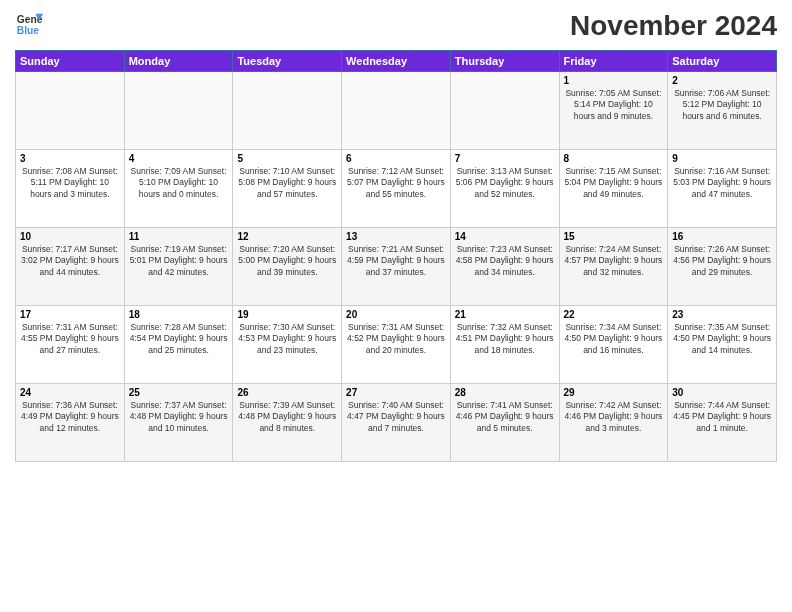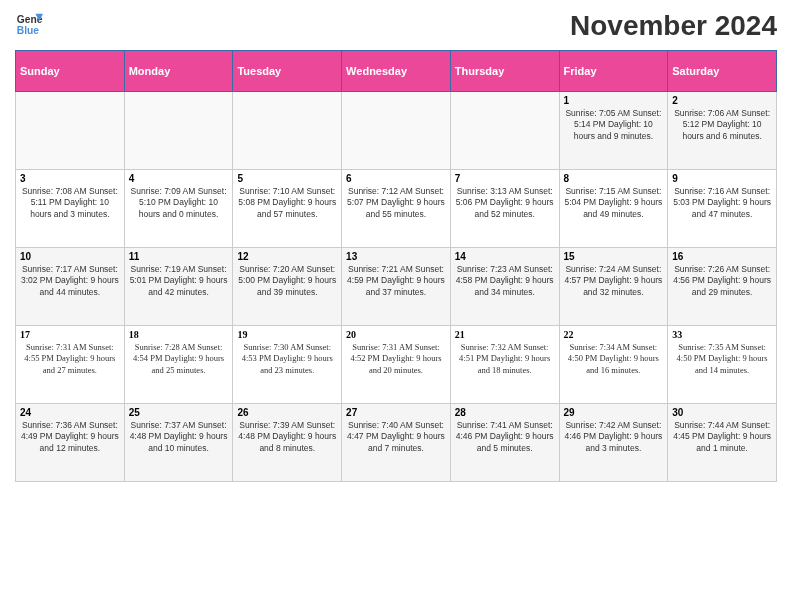--- a/index.html
+++ b/index.html
@@ -42,23 +42,23 @@
     .subtitle {
       font-size: 14px;
       color: #555;
     }
     .calendar {
       width: 100%;
       border-collapse: collapse;
       font-size: 9.5px;
     }
     .calendar th {
-      background-color: #ec4899;
+      background-color: #6d28d9;
       color: #fff;
-      padding: 14px 4px;
+      padding: 4px 4px;
       text-align: left;
       font-weight: bold;
       font-size: 11px;
       border: 1px solid #3a6aa8;
     }
     .calendar td {
       vertical-align: top;
       padding: 3px 4px;
       border: 1px solid #ccc;
       width: calc(100% / 7);
@@ -82,21 +82,21 @@
       color: #333;
       line-height: 1.35;
       text-align: center;
     }
     .empty-cell {
       background: #f9f9f9 !important;
     }
     .row-1 td { background: #f5f5f5; }
     .row-2 td { background: #ffffff; }
     .row-3 td { background: #f5f5f5; margin-top: 8px; }
-    .row-4 td { background: #ffffff; font-family: Liberation Serif, serif; }
+    .row-4 td { background: #ffffff; }
     .row-5 td { background: #f5f5f5; }
   </style>
 </head>
 <body>
 
 <div class="page">
   <div class="header-area">
     <div class="logo">
       <svg class="logo-icon" viewBox="0 0 30 30">
         <text x="2" y="14" font-size="11" font-weight="bold" fill="#333">General</text>
@@ -282,21 +282,21 @@
 and 18 minutes.</div>
           </td>
           <td>
             <span class="day-num">22</span>
             <div class="day-info">Sunrise: 7:34 AM
 Sunset: 4:50 PM
 Daylight: 9 hours
 and 16 minutes.</div>
           </td>
           <td>
-            <span class="day-num">33</span>
+            <span class="day-num">23</span>
             <div class="day-info">Sunrise: 7:35 AM
 Sunset: 4:50 PM
 Daylight: 9 hours
 and 14 minutes.</div>
           </td>
         </tr>
         <tr class="row-5">
           <td>
             <span class="day-num">24</span>
             <div class="day-info">Sunrise: 7:36 AM

